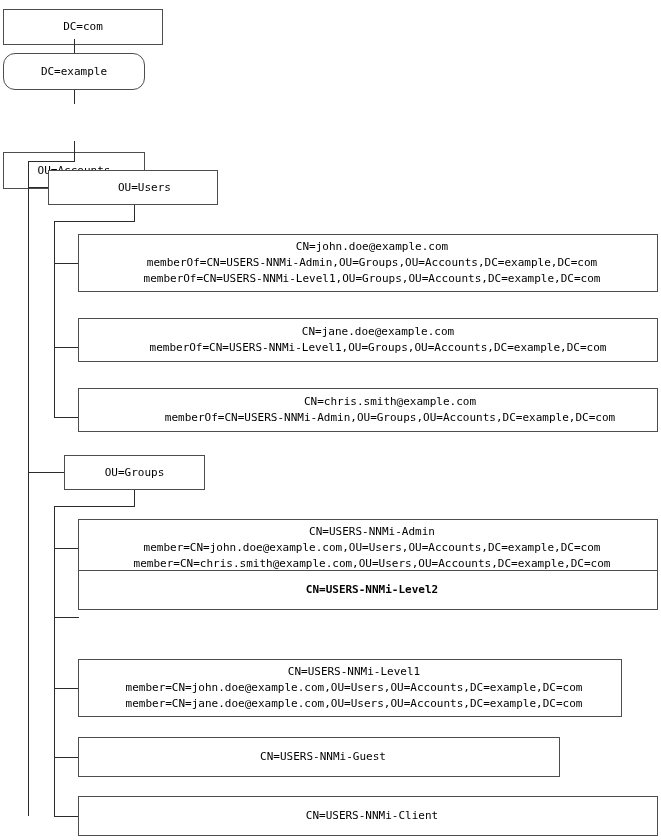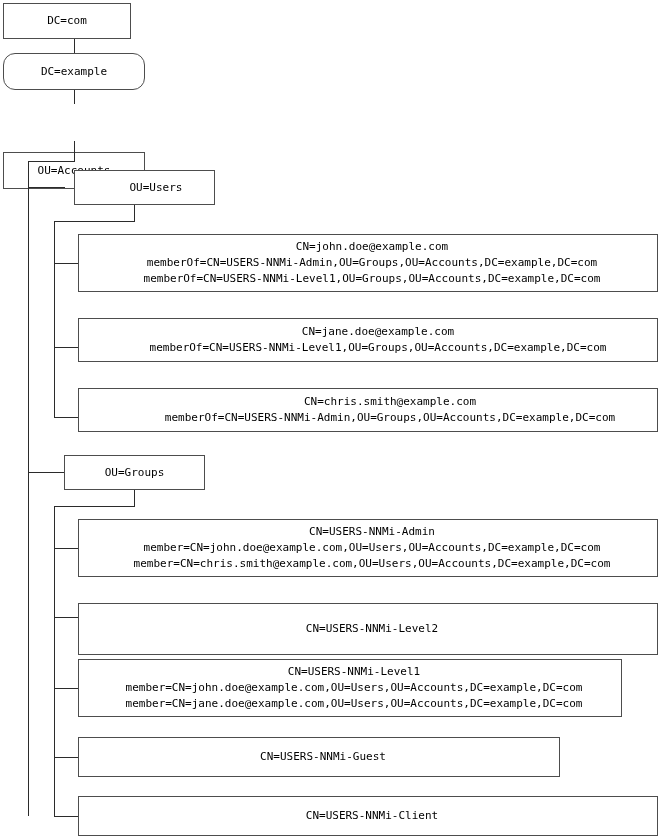--- a/index.html
+++ b/index.html
@@ -53,21 +53,21 @@
     background: #2b2b2b;
   }
   .conn.v { width: 1px; }
   .conn.h { height: 1px; }
 </style>
 </head>
 <body>
 
 <div id="canvas">
 
-  <div class="node root-box" style="left:3px; top:3px; width:128px; height:36px;text-align:right;">
+  <div class="node root-box" style="left:3px; top:9px; width:160px; height:36px;text-align:right;">
     <span>DC=com</span>
   </div>
 
   <div class="node root-box" style="left:3px; top:53px; width:142px; height:37px;border-radius:12px;">
     <span>DC=example</span>
   </div>
 
   <div class="node root-box" style="left:3px; top:104px; width:142px; height:37px;margin-top:48px;">
     <span>OU=Accounts</span>
   </div>
@@ -76,21 +76,21 @@
   <div class="conn v" style="left:74px; top:90px; height:14px;"></div>
 
   <div class="conn v" style="left:74px; top:141px; height:20px;"></div>
   <div class="conn h" style="left:28px; top:161px; width:47px;"></div>
   <div class="conn v" style="left:28px; top:161px; height:655px;"></div>
 
   <div class="conn h" style="left:28px; top:187px; width:37px;"></div>
 
   <div class="conn h" style="left:28px; top:472px; width:37px;"></div>
 
-  <div class="node ou-box" style="left:74px; top:170px; width:141px; height:35px;padding-left:23px;">
+  <div class="node ou-box" style="left:48px; top:170px; width:170px; height:35px;padding-left:23px;">
     <span>OU=Users</span>
   </div>
 
   <div class="conn v" style="left:134px; top:205px; height:16px;"></div>
   <div class="conn h" style="left:54px; top:221px; width:81px;"></div>
   <div class="conn v" style="left:54px; top:221px; height:196px;"></div>
 
   <div class="conn h" style="left:54px; top:263px; width:25px;"></div>
   <div class="conn h" style="left:54px; top:347px; width:25px;"></div>
   <div class="conn h" style="left:54px; top:417px; width:25px;"></div>
@@ -124,21 +124,21 @@
   <div class="conn h" style="left:54px; top:688px; width:25px;"></div>
   <div class="conn h" style="left:54px; top:757px; width:25px;"></div>
   <div class="conn h" style="left:54px; top:816px; width:25px;"></div>
 
   <div class="node entry-box" style="left:78px; top:519px; width:580px; height:58px;">
     <span class="entry-line">CN=USERS-NNMi-Admin</span>
     <span class="entry-line">member=CN=john.doe@example.com,OU=Users,OU=Accounts,DC=example,DC=com</span>
     <span class="entry-line">member=CN=chris.smith@example.com,OU=Users,OU=Accounts,DC=example,DC=com</span>
   </div>
 
-  <div class="node entry-box" style="left:78px; top:603px; width:580px; height:52px;">
+  <div class="node entry-box" style="left:78px; top:570px; width:580px; height:40px;font-weight:bold;">
     <span class="entry-line">CN=USERS-NNMi-Level2</span>
   </div>
 
   <div class="node entry-box" style="left:78px; top:659px; width:544px; height:58px;">
     <span class="entry-line">CN=USERS-NNMi-Level1</span>
     <span class="entry-line">member=CN=john.doe@example.com,OU=Users,OU=Accounts,DC=example,DC=com</span>
     <span class="entry-line">member=CN=jane.doe@example.com,OU=Users,OU=Accounts,DC=example,DC=com</span>
   </div>
 
   <div class="node entry-box" style="left:78px; top:737px; width:482px; height:40px;">

